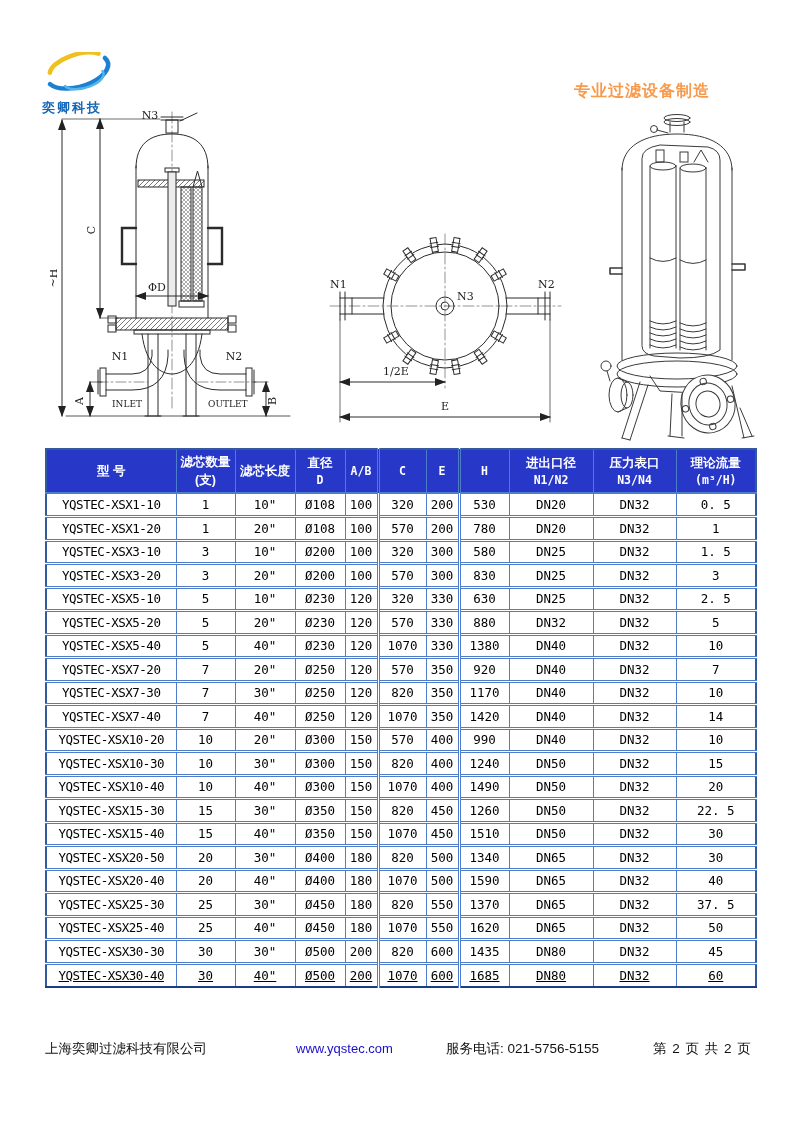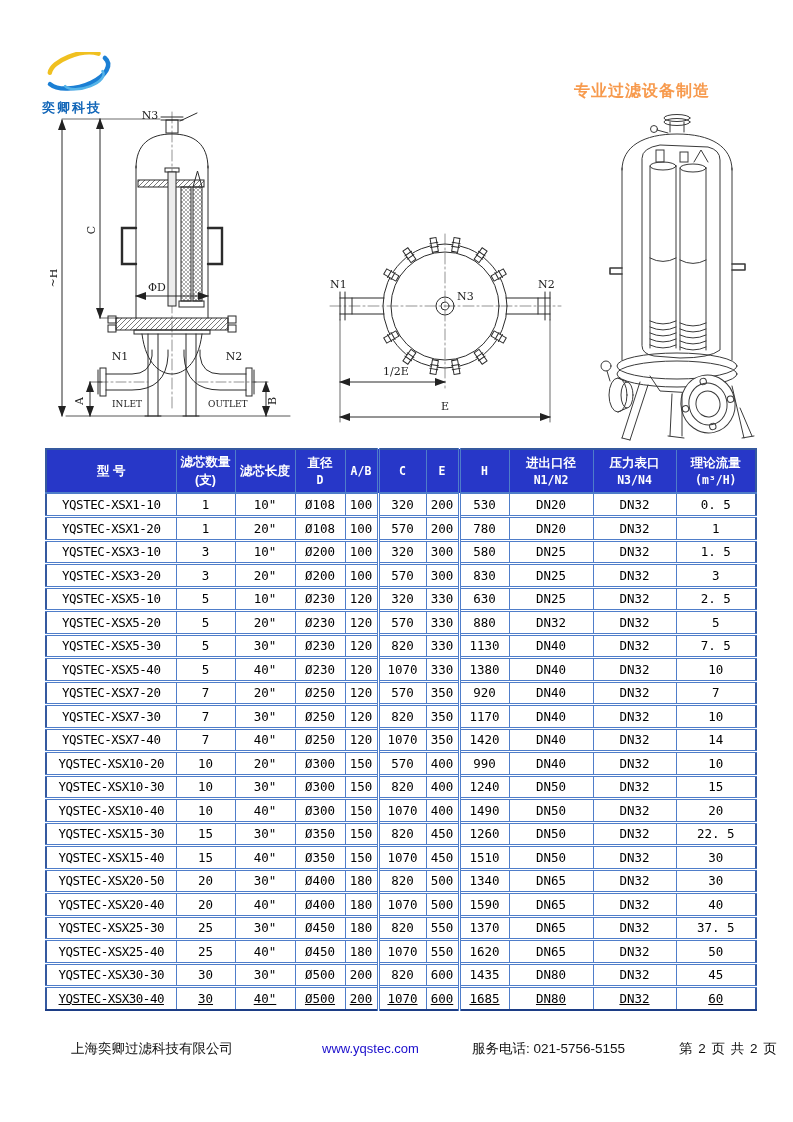--- a/index.html
+++ b/index.html
@@ -24,21 +24,21 @@
   .spec-table thead th { height:44px; color:#fff; font-weight:bold; font-size:12.5px; line-height:1.45; }
   .spec-table thead th .sub { font-size:11.5px; font-family:"DejaVu Sans Mono", monospace; }
   .spec-table tbody td { height:23.5px; font-family:"DejaVu Sans Mono", monospace; font-size:12.5px; color:#000; border-top:3px double #4f7dc9; }
   .spec-table tbody tr:first-child td { border-top:2px solid #4f7dc9; }
   .spec-table .dbl { border-left:3px double #4f7dc9; }
   .spec-table { border:2px solid #35599f; }
   .spec-table tbody tr:last-child td { border-bottom:2px solid #1c3d85;text-decoration:underline; }
   .spec-table tbody td:first-child { letter-spacing:-0.5px; }
 
   
-  .footer span { position:absolute; font-size:13.5px; color:#111; white-space:nowrap;margin-left:26px; }
+  .footer span { position:absolute; font-size:13.5px; color:#111; white-space:nowrap; }
   .f-company { left:45px; top:1040px; }
   .f-web { left:296px; top:1041px; font-size:13px !important; }
   .f-phone { left:446px; top:1040px; }
   .f-page { left:653px; top:1040px; letter-spacing:1px; }
 </style>
 </head>
 <body>
 
 <div class="page">
 
@@ -460,33 +460,20 @@
           <td>Ø230</td>
           <td>120</td>
           <td class="dbl">570</td>
           <td>330</td>
           <td class="dbl">880</td>
           <td>DN32</td>
           <td>DN32</td>
           <td>5</td>
         </tr>
         <tr>
-          <td>YQSTEC-XSX5-30</td>
-          <td>5</td>
-          <td>30"</td>
-          <td>Ø230</td>
-          <td>120</td>
-          <td class="dbl">820</td>
-          <td>330</td>
-          <td class="dbl">1130</td>
-          <td>DN40</td>
-          <td>DN32</td>
-          <td>7. 5</td>
-        </tr>
-        <tr>
           <td>YQSTEC-XSX5-40</td>
           <td>5</td>
           <td>40"</td>
           <td>Ø230</td>
           <td>120</td>
           <td class="dbl">1070</td>
           <td>330</td>
           <td class="dbl">1380</td>
           <td>DN40</td>
           <td>DN32</td>

